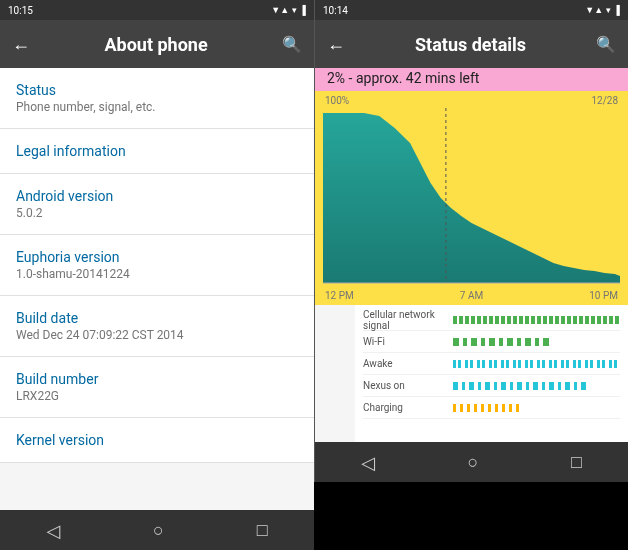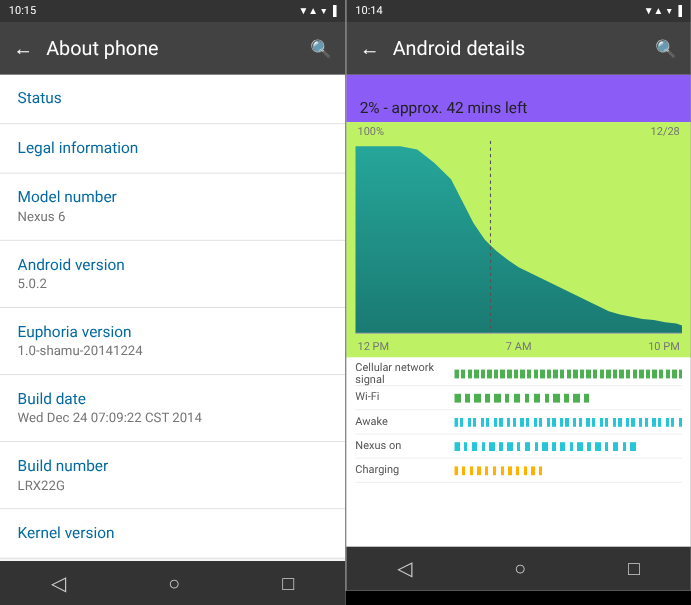--- a/index.html
+++ b/index.html
@@ -42,22 +42,23 @@
       background: #424242;
       color: #fff;
       display: flex;
       align-items: center;
       padding: 0 12px;
       height: 48px;
       gap: 12px;
     }
     .toolbar-title {
       font-size: 18px;
-      font-weight: 400;
+      font-weight: 700;
       flex: 1;
+      text-align: center;
     }
     .back-arrow {
       font-size: 18px;
       cursor: pointer;
     }
     .search-icon-btn {
       font-size: 16px;
       cursor: pointer;
     }
 
@@ -93,39 +94,39 @@
     .nav-btn {
       color: #ccc;
       font-size: 18px;
       cursor: pointer;
       padding: 8px 16px;
     }
 
     
     .right-panel {
       width: 314px;
-      height: 537px;
+      height: 482px;
       background: #f5f5f5;
       display: flex;
       flex-direction: column;
       border-left: 1px solid #555;
     }
 
     .battery-header {
-      padding: 20px 12px 4px;
-      background: #8b5cf6;
+      padding: 0 12px 4px;
+      background: #f9a8d4;
     }
     .battery-pct-text {
       font-size: 14px;
       color: #212121;
       font-weight: 400;
     }
 
     .chart-container {
-      background: #bef264;
+      background: #fde047;
       padding: 4px 8px 4px 8px;
       flex-shrink: 0;
     }
 
     .chart-labels-top {
       display: flex;
       justify-content: space-between;
       font-size: 10px;
       color: #757575;
       padding: 0 2px;
@@ -148,20 +149,21 @@
       font-size: 10px;
       color: #757575;
       padding: 2px 2px 0;
     }
 
     .metrics-list {
       flex: 1;
       background: #fff;
       padding: 4px 8px;
       overflow: hidden;
+      margin-left: 40px;
     }
     .metric-row {
       display: flex;
       align-items: center;
       height: 22px;
       border-bottom: 1px solid #f0f0f0;
     }
     .metric-label {
       font-size: 10px;
       color: #555;
@@ -260,30 +262,27 @@
   <div class="toolbar">
     <span class="back-arrow">←</span>
     <span class="toolbar-title">About phone</span>
     <span class="search-icon-btn">🔍</span>
   </div>
 
   <div class="settings-list">
 
     <div class="settings-item">
       <div class="settings-item-label">Status</div>
+      <div class="settings-item-value">Phone number, signal, etc.</div>
     </div>
 
     <div class="settings-item">
       <div class="settings-item-label">Legal information</div>
     </div>
 
-    <div class="settings-item">
-      <div class="settings-item-label">Model number</div>
-      <div class="settings-item-value">Nexus 6</div>
-    </div>
 
     <div class="settings-item">
       <div class="settings-item-label">Android version</div>
       <div class="settings-item-value">5.0.2</div>
     </div>
 
     <div class="settings-item">
       <div class="settings-item-label">Euphoria version</div>
       <div class="settings-item-value">1.0-shamu-20141224</div>
     </div>
@@ -319,21 +318,21 @@
     <span>10:14</span>
     <div class="status-bar-icons">
       <span>▼▲</span>
       <span>▾</span>
       <span>▐</span>
     </div>
   </div>
 
   <div class="toolbar">
     <span class="back-arrow">←</span>
-    <span class="toolbar-title">Android details</span>
+    <span class="toolbar-title">Status details</span>
     <span class="search-icon-btn">🔍</span>
   </div>
 
   <div class="battery-header">
     <span class="battery-pct-text">2% - approx. 42 mins left</span>
   </div>
 
   <div class="chart-container">
     <div class="chart-labels-top">
       <span>100%</span>

